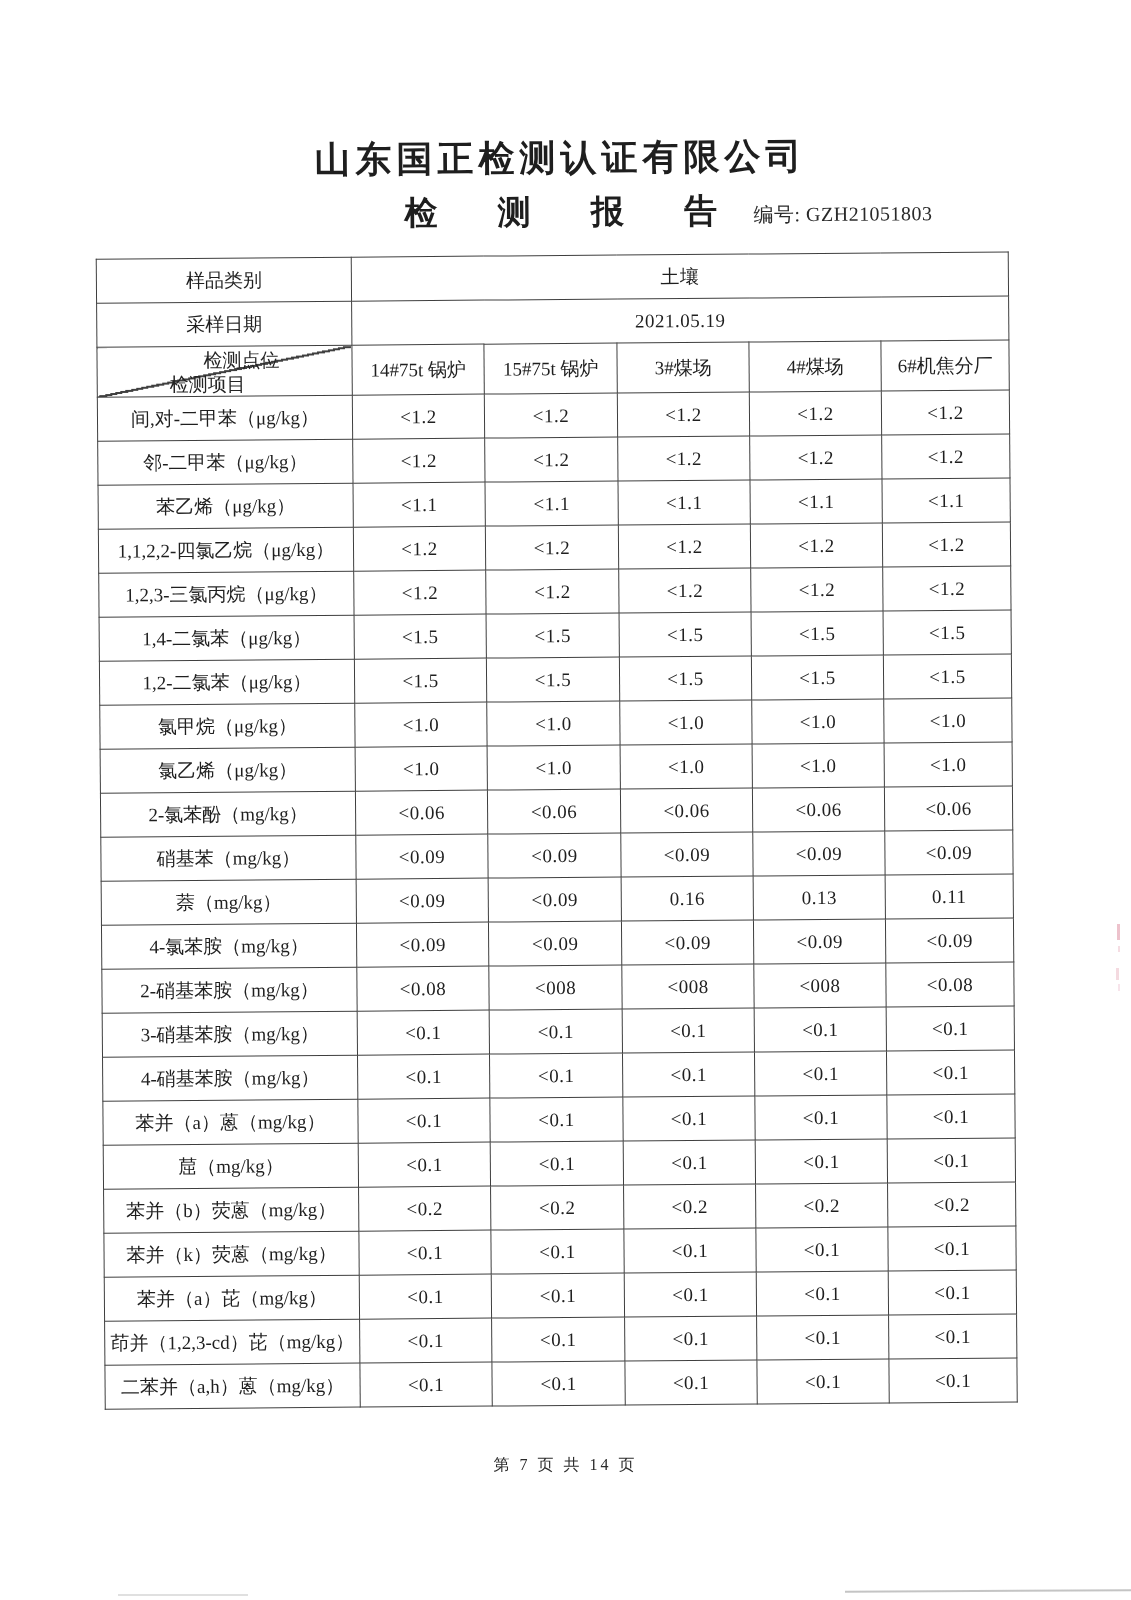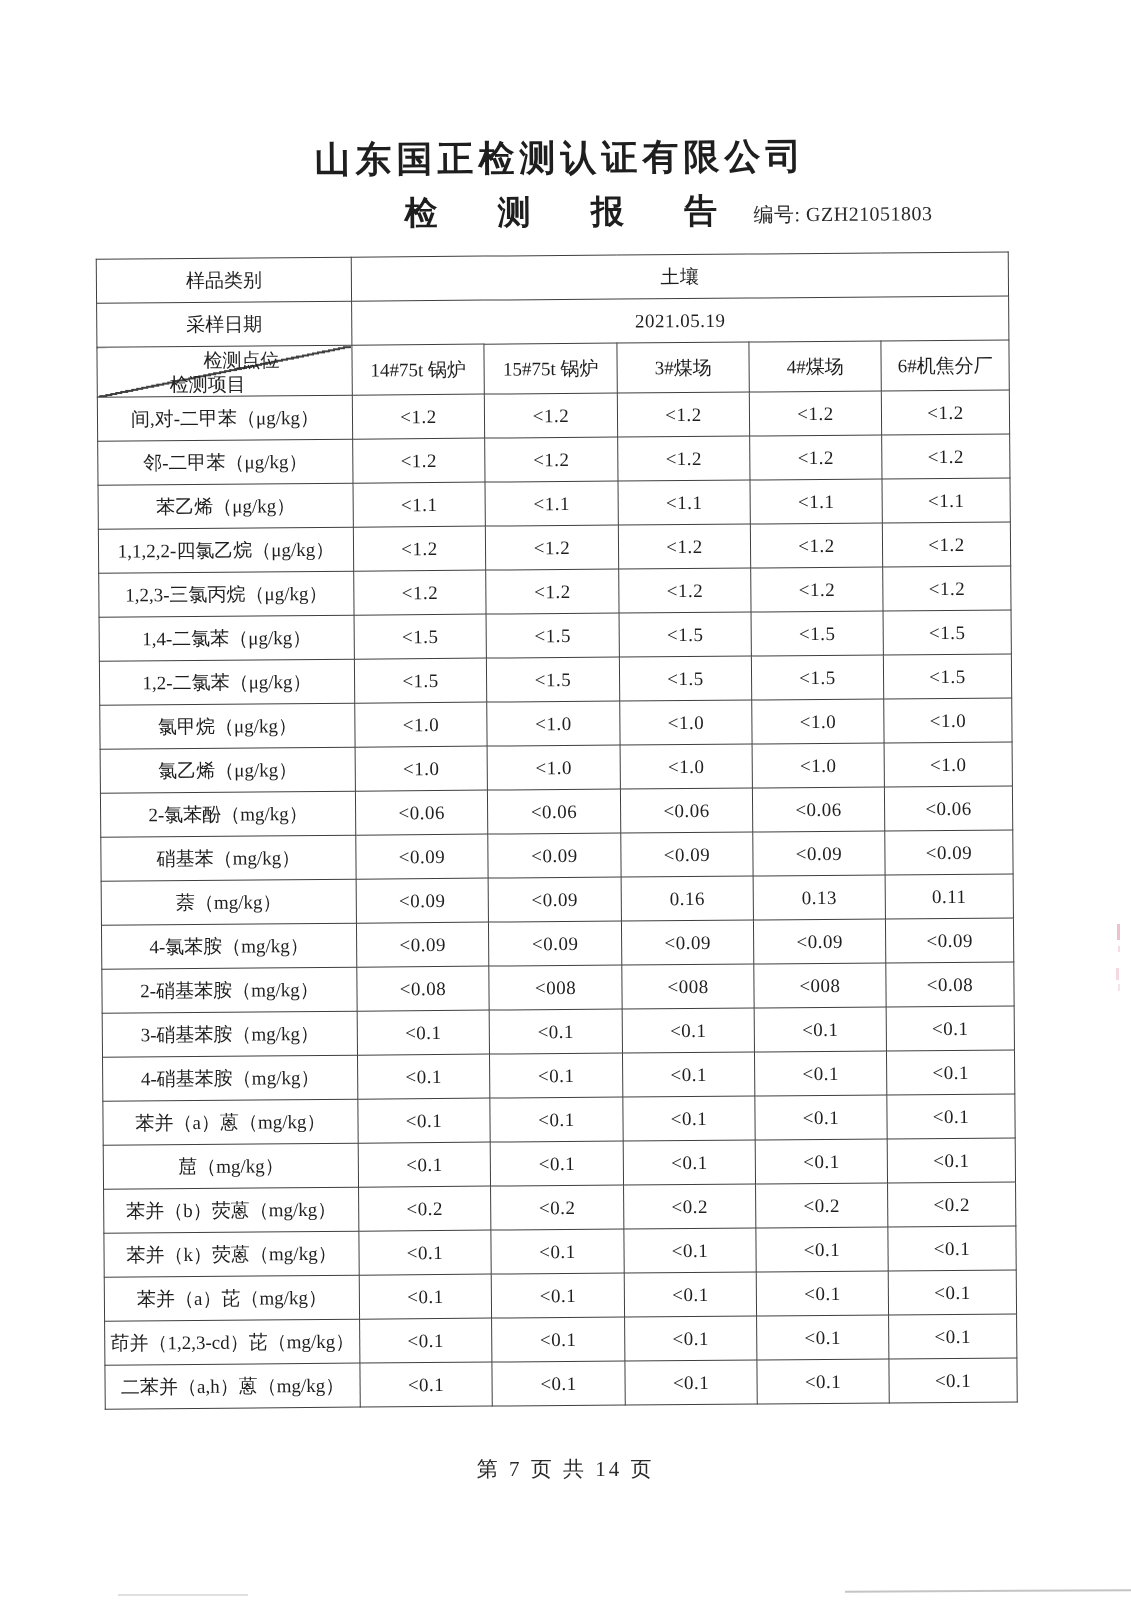--- a/index.html
+++ b/index.html
@@ -63,21 +63,21 @@
       transparent calc(50% - 1.2px),
       #3f3f3f calc(50% - 1.2px),
       #3f3f3f calc(50% + 1.2px),
       transparent calc(50% + 1.2px));
   }
   .corner-top{display:block;line-height:25px;padding-left:34px;font-size:19px;}
   .corner-bottom{display:block;line-height:23px;padding-right:34px;font-size:19px;}
   .footer{
     position:absolute;top:1455px;left:0;width:1131px;
     text-align:center;
-    font-size:21px;letter-spacing:3px;color:#2a2a2a;
+    font-size:16px;letter-spacing:3px;color:#2a2a2a;
   }
   
   .artifact{position:absolute;}
   .art-pink-1{left:1117px;top:924px;width:3px;height:16px;background:#de8fa2;opacity:.55;}
   .art-pink-2{left:1118px;top:946px;width:2px;height:6px;background:#e8b4c1;opacity:.45;}
   .art-pink-3{left:1116px;top:968px;width:3px;height:12px;background:#e3a2b2;opacity:.4;}
   .art-pink-4{left:1118px;top:984px;width:2px;height:7px;background:#eabccd;opacity:.4;}
   .art-line-right{left:845px;top:1590px;width:286px;height:2px;background:#b5b5b5;opacity:.8;transform:rotate(-0.3deg);}
   .art-line-left{left:118px;top:1594px;width:130px;height:2px;background:#d8d8d8;opacity:.8;}
 </style>

